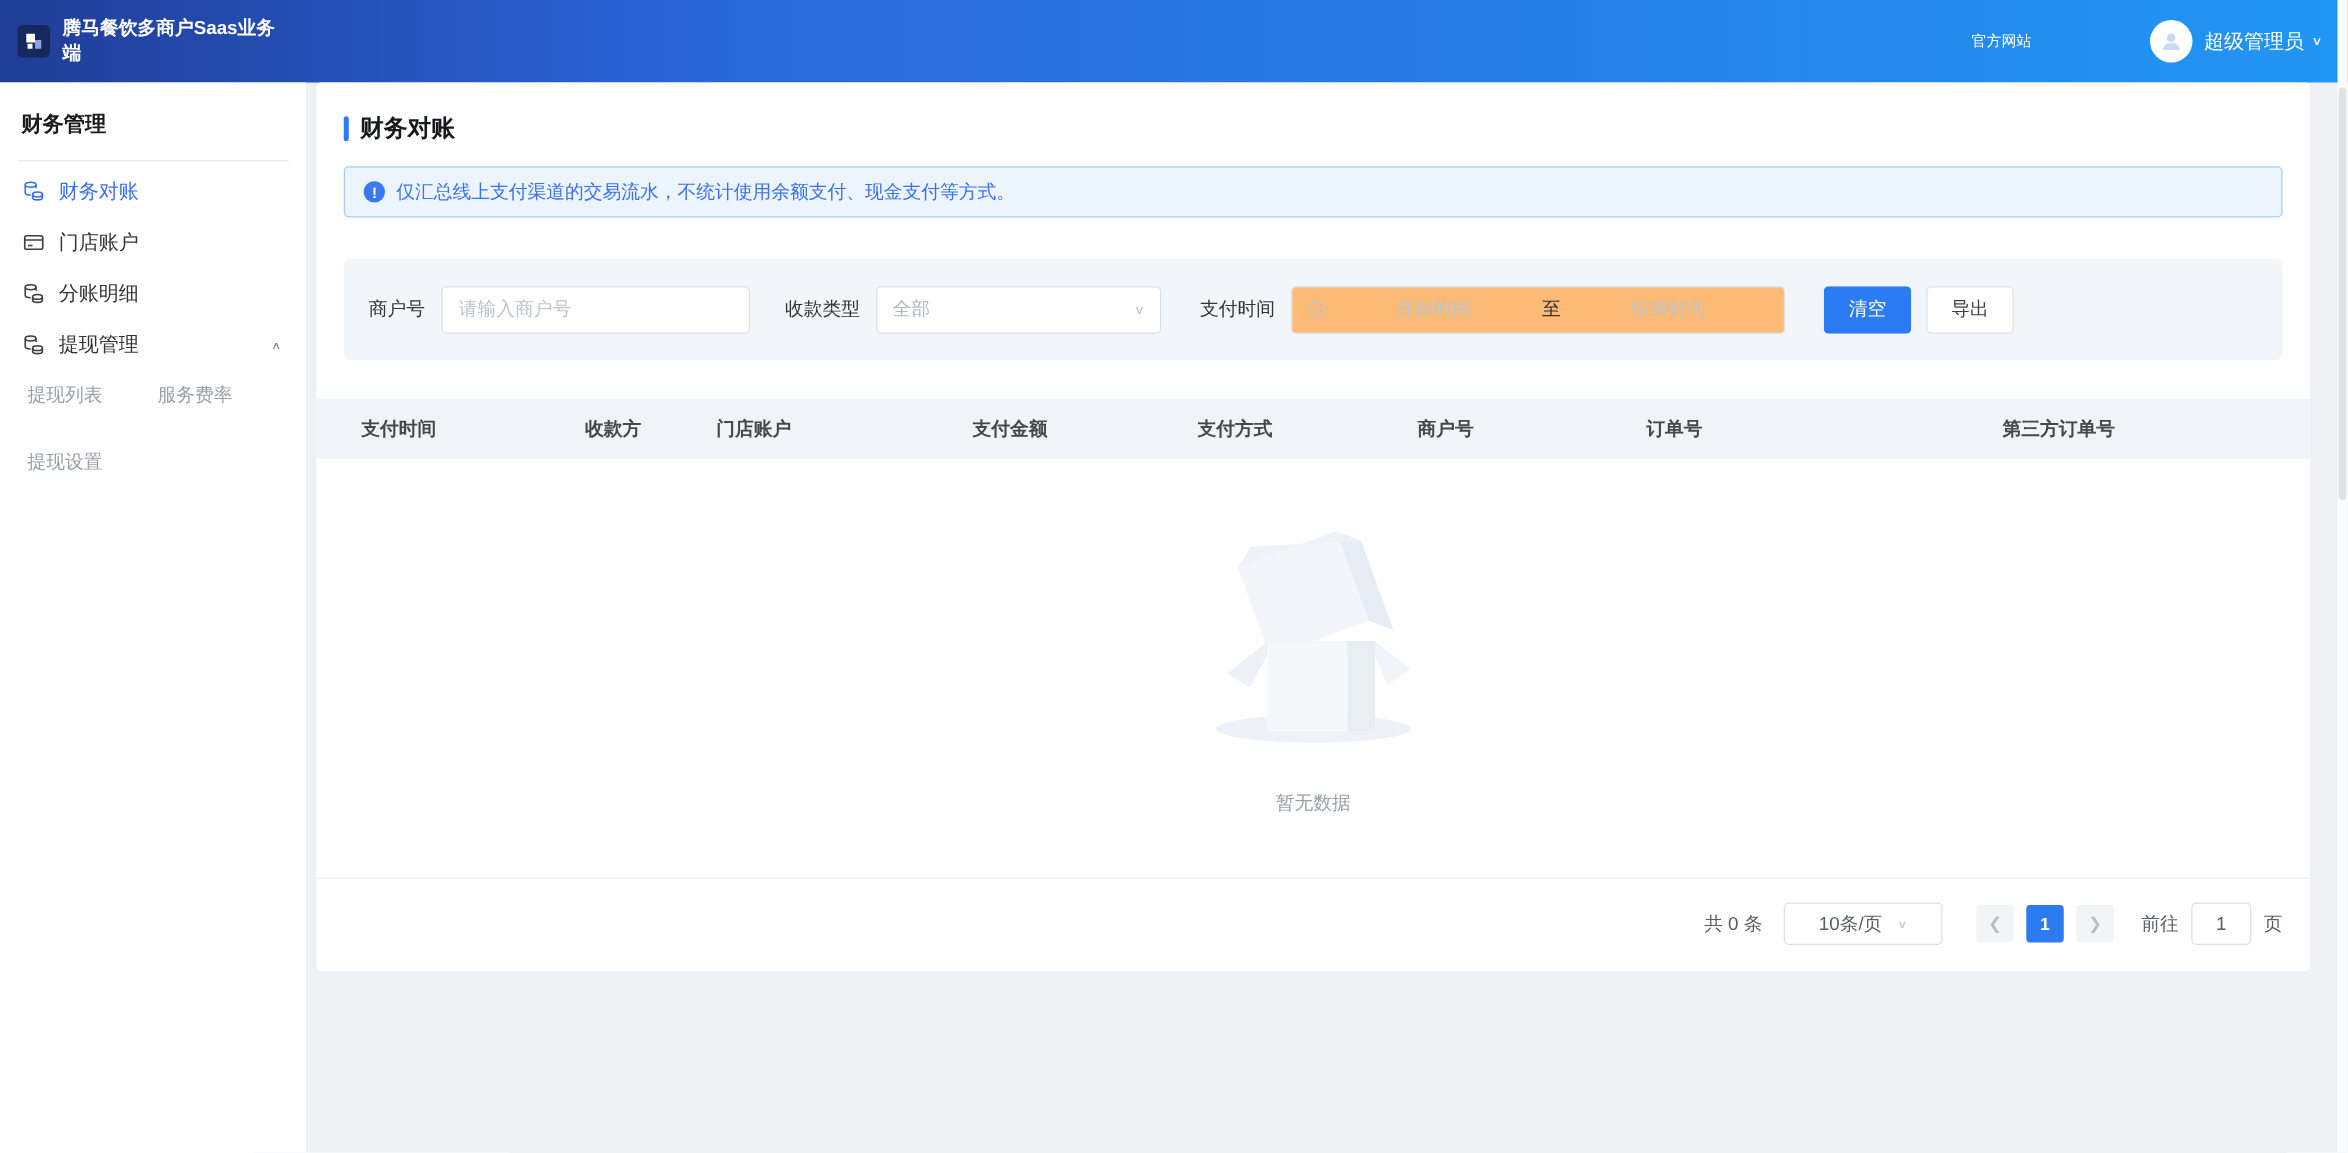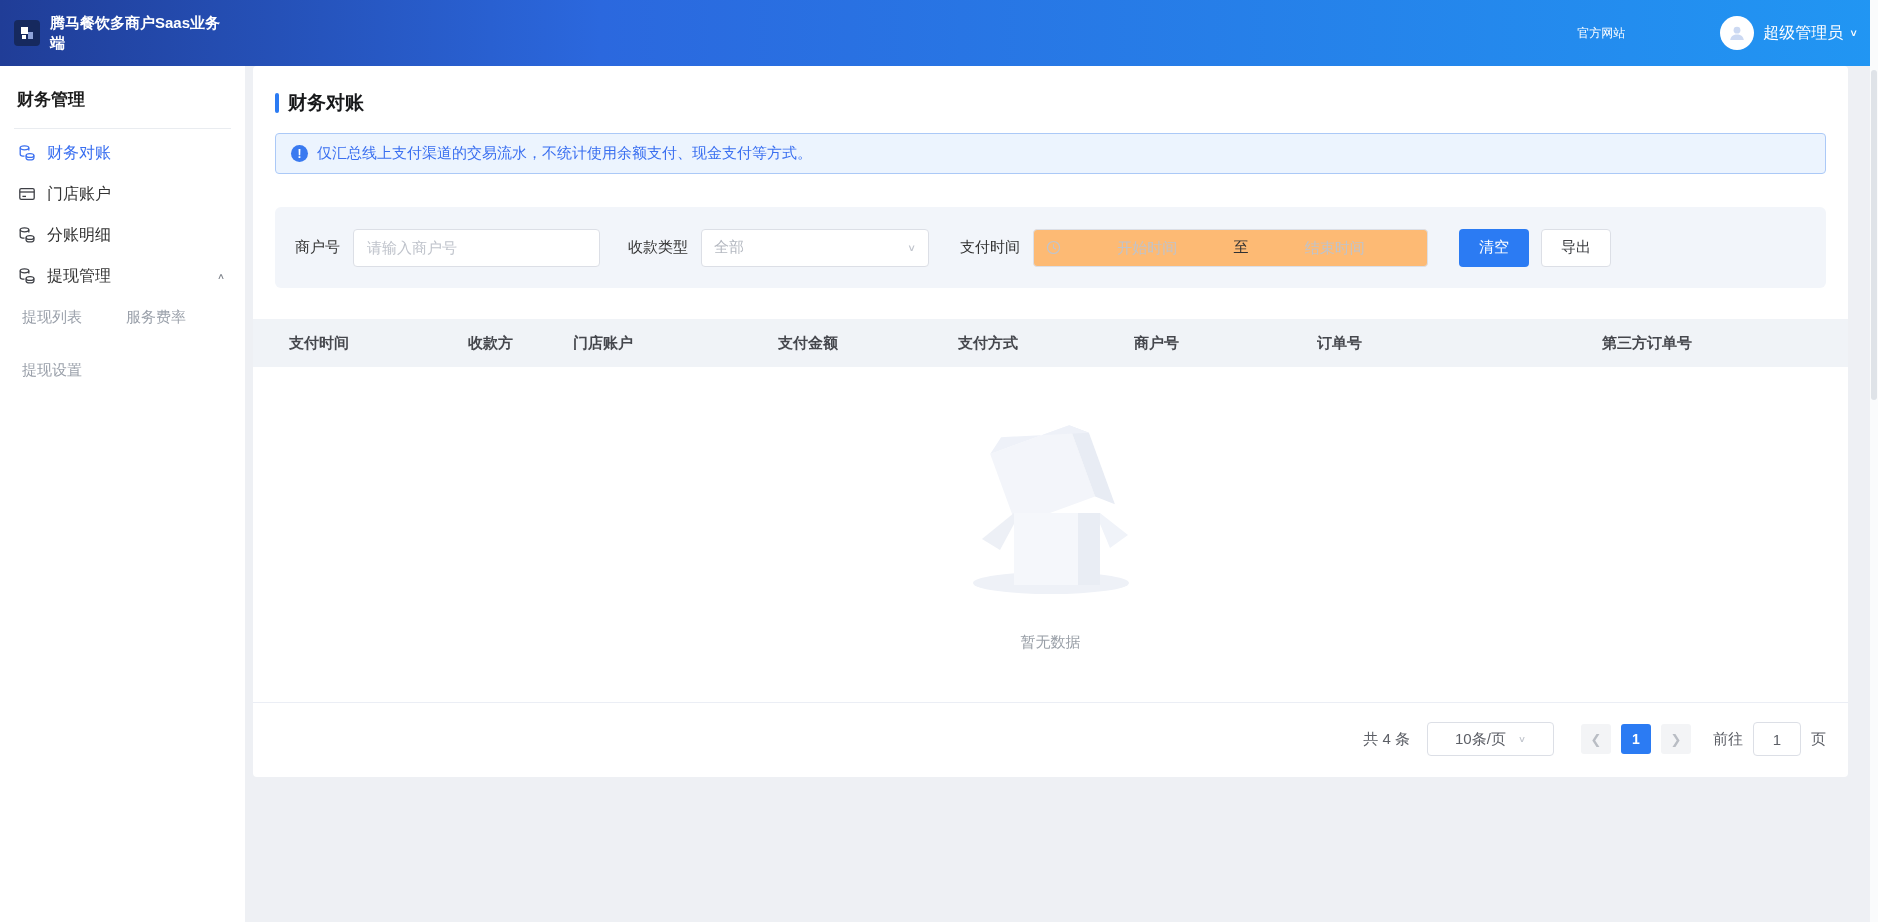--- a/index.html
+++ b/index.html
@@ -317,21 +317,21 @@
       <polygon points="58,96 144,96 138,108 64,108" fill="#e2e7f1"></polygon>
       <rect x="58" y="96" width="64" height="72" fill="#f5f7fb"></rect>
       <rect x="122" y="96" width="22" height="72" fill="#e9edf4"></rect>
       <polygon points="58,96 26,122 44,133 58,107" fill="#edf0f6"></polygon>
       <polygon points="144,96 172,118 154,131 144,107" fill="#f0f3f9"></polygon>
     </svg>
     <div class="empty-text">暂无数据</div>
   </div>
 
   <div class="pagination">
-    <span class="pg-total">共 4 条</span>
+    <span class="pg-total">共 0 条</span>
     <div class="pg-size">
       <span>10条/页</span>
       <span class="sel-caret">∨</span>
     </div>
     <div class="pg-arrow pg-prev">
       <span>❮</span>
     </div>
     <div class="pg-page">1</div>
     <div class="pg-arrow pg-next">
       <span>❯</span>

